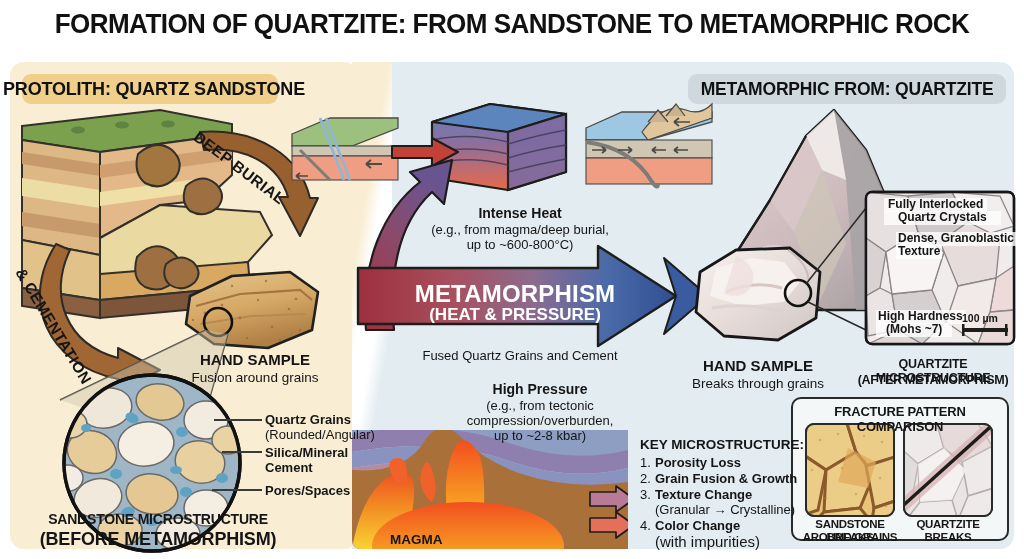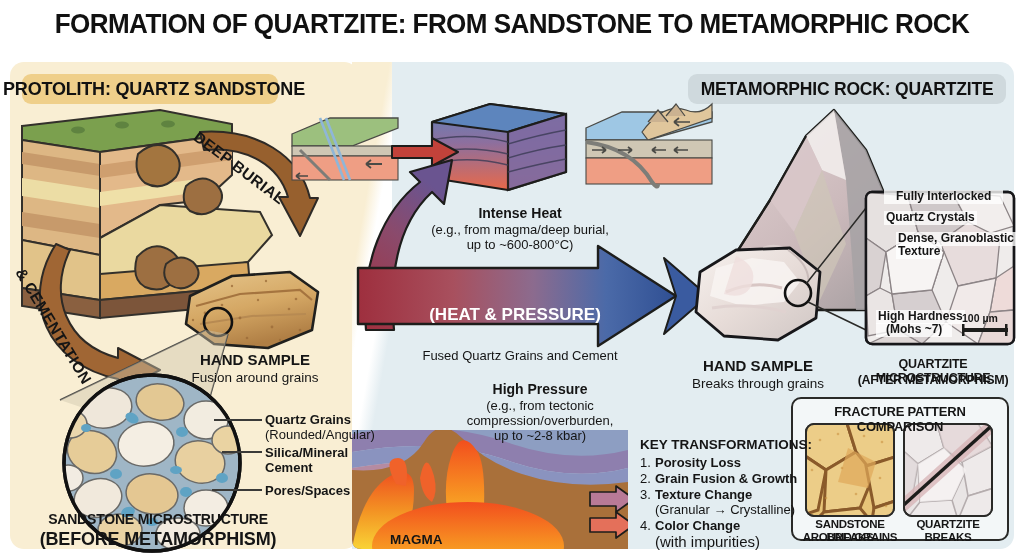--- a/index.html
+++ b/index.html
@@ -40,21 +40,21 @@
 
 <div id="stage">
 
   <div class="title">FORMATION OF QUARTZITE: FROM SANDSTONE TO METAMORPHIC ROCK</div>
 
   <div class="panel" id="panel-left"></div>
   <div class="panel" id="panel-right"></div>
   <div id="panel-split"></div>
 
   <div class="chip" id="chip-left">PROTOLITH: QUARTZ SANDSTONE</div>
-  <div class="chip" id="chip-right">METAMORPHIC ROCK: QUARTZITE</div>
+  <div class="chip" id="chip-right">METAMORPHIC FROM: QUARTZITE</div>
 
   <svg class="layer" viewBox="0 0 1024 559">
     <defs>
       <linearGradient id="gMain" x1="0" y1="0" x2="1" y2="0">
         <stop offset="0" stop-color="#9e2f3e"></stop>
         <stop offset="0.30" stop-color="#a8505e"></stop>
         <stop offset="0.55" stop-color="#8c6b8e"></stop>
         <stop offset="0.78" stop-color="#4b6aa8"></stop>
         <stop offset="1" stop-color="#2f4f93"></stop>
       </linearGradient>
@@ -388,32 +388,33 @@
 
   <div class="tx b" style="left:265px;top:484px;font-size:13px;">Pores/Spaces</div>
 
   <div class="tx b ctr" style="left:8px;top:512px;width:300px;font-size:14px;letter-spacing:-0.2px;">SANDSTONE MICROSTRUCTURE</div>
   <div class="tx b ctr" style="left:8px;top:529px;width:300px;font-size:18px;letter-spacing:-0.2px;">(BEFORE METAMORPHISM)</div>
 
   <div class="tx b ctr" style="left:420px;top:206px;width:200px;font-size:14px;">Intense Heat</div>
   <div class="tx ctr" style="left:410px;top:223px;width:220px;font-size:13px;">(e.g., from magma/deep burial,</div>
   <div class="tx ctr" style="left:410px;top:238px;width:220px;font-size:13px;">up to ~600-800°C)</div>
 
+  <div class="tx b ctr" style="left:400px;top:280px;width:230px;font-size:24px;color:#ffffff;letter-spacing:0.2px;">METAMORPHISM</div>
   <div class="tx b ctr" style="left:400px;top:305px;width:230px;font-size:17px;color:#ffffff;">(HEAT &amp; PRESSURE)</div>
 
   <div class="tx ctr" style="left:400px;top:349px;width:240px;font-size:13px;">Fused Quartz Grains and Cement</div>
 
   <div class="tx b ctr" style="left:440px;top:382px;width:200px;font-size:14px;">High Pressure</div>
   <div class="tx ctr" style="left:430px;top:399px;width:220px;font-size:13px;">(e.g., from tectonic</div>
   <div class="tx ctr" style="left:425px;top:414px;width:230px;font-size:13px;">compression/overburden,</div>
   <div class="tx ctr" style="left:430px;top:429px;width:220px;font-size:13px;">up to ~2-8 kbar)</div>
 
   <div class="tx b" style="left:390px;top:532px;font-size:13.5px;">MAGMA</div>
 
-  <div class="tx b" style="left:640px;top:437px;font-size:13.5px;">KEY TRANSFORMATIONS:</div>
+  <div class="tx b" style="left:640px;top:437px;font-size:13.5px;">KEY MICROSTRUCTURE:</div>
 
   <div class="tx" style="left:640px;top:456px;font-size:13px;">1.</div>
   <div class="tx b" style="left:655px;top:456px;font-size:13px;">Porosity Loss</div>
 
   <div class="tx" style="left:640px;top:472px;font-size:13px;">2.</div>
   <div class="tx b" style="left:655px;top:472px;font-size:13px;">Grain Fusion &amp; Growth</div>
 
   <div class="tx" style="left:640px;top:488px;font-size:13px;">3.</div>
   <div class="tx b" style="left:655px;top:488px;font-size:13px;">Texture Change</div>
   <div class="tx" style="left:655px;top:503px;font-size:13px;">(Granular → Crystalline)</div>
@@ -421,22 +422,22 @@
   <div class="tx" style="left:640px;top:519px;font-size:13px;">4.</div>
   <div class="tx b" style="left:655px;top:519px;font-size:13px;">Color Change</div>
   <div class="tx" style="left:655px;top:534px;font-size:15px;">(with impurities)</div>
 
   <div class="tx b ctr" style="left:686px;top:358px;width:144px;font-size:15px;">HAND SAMPLE</div>
   <div class="tx ctr" style="left:676px;top:376px;width:164px;font-size:13.5px;">Breaks through grains</div>
 
   <div class="tx b ctr" style="left:842px;top:357px;width:182px;font-size:12.5px;letter-spacing:-0.3px;">QUARTZITE MICROSTRUCTURE</div>
   <div class="tx b ctr" style="left:842px;top:373px;width:182px;font-size:12.5px;letter-spacing:-0.3px;">(AFTER METAMORPHISM)</div>
 
-  <div class="tx b" style="left:884px;top:190px;font-size:12px;background:rgba(255,255,255,0.78);padding:0 12px;">Fully Interlocked</div>
-  <div class="tx b" style="left:884px;top:211px;font-size:12px;background:rgba(255,255,255,0.78);padding:0 2px;">Quartz Crystals</div>
+  <div class="tx b" style="left:884px;top:198px;font-size:12px;background:rgba(255,255,255,0.78);padding:0 4px;">Fully Interlocked</div>
+  <div class="tx b" style="left:884px;top:211px;font-size:12px;background:rgba(255,255,255,0.78);padding:0 14px;">Quartz Crystals</div>
 
   <div class="tx b" style="left:896px;top:232px;font-size:12px;background:rgba(255,255,255,0.78);padding:0 2px;">Dense, Granoblastic</div>
   <div class="tx b" style="left:896px;top:245px;font-size:12px;background:rgba(255,255,255,0.78);padding:0 2px;">Texture</div>
 
   <div class="tx b" style="left:876px;top:310px;font-size:12px;background:rgba(255,255,255,0.78);padding:0 2px;">High Hardness</div>
   <div class="tx b" style="left:876px;top:323px;font-size:12px;background:rgba(255,255,255,0.78);padding:0 10px;text-align:center;">(Mohs ~7)</div>
 
   <div class="tx b" style="left:962px;top:313px;font-size:10.5px;">100 µm</div>
 
   <div class="tx b ctr" style="left:792px;top:405px;width:216px;font-size:13px;letter-spacing:-0.2px;">FRACTURE PATTERN COMPARISON</div>

